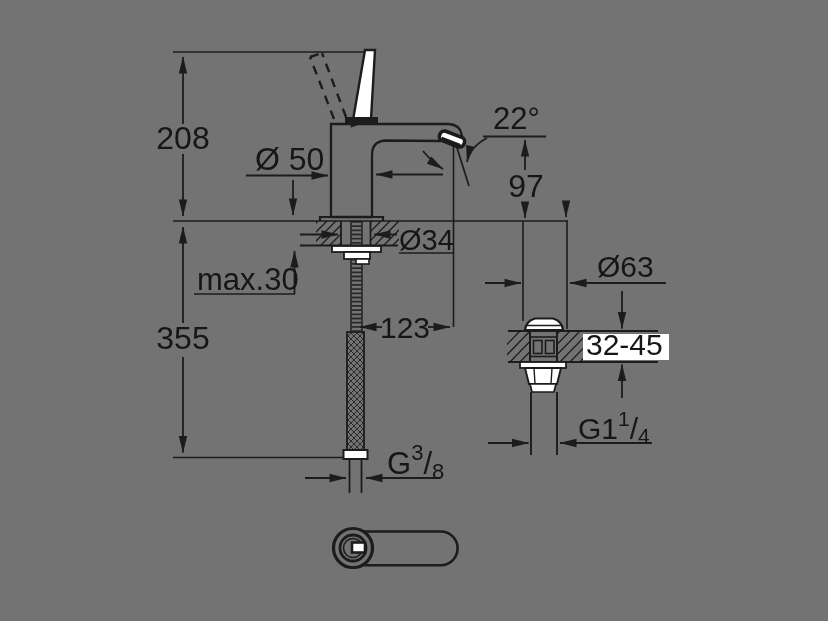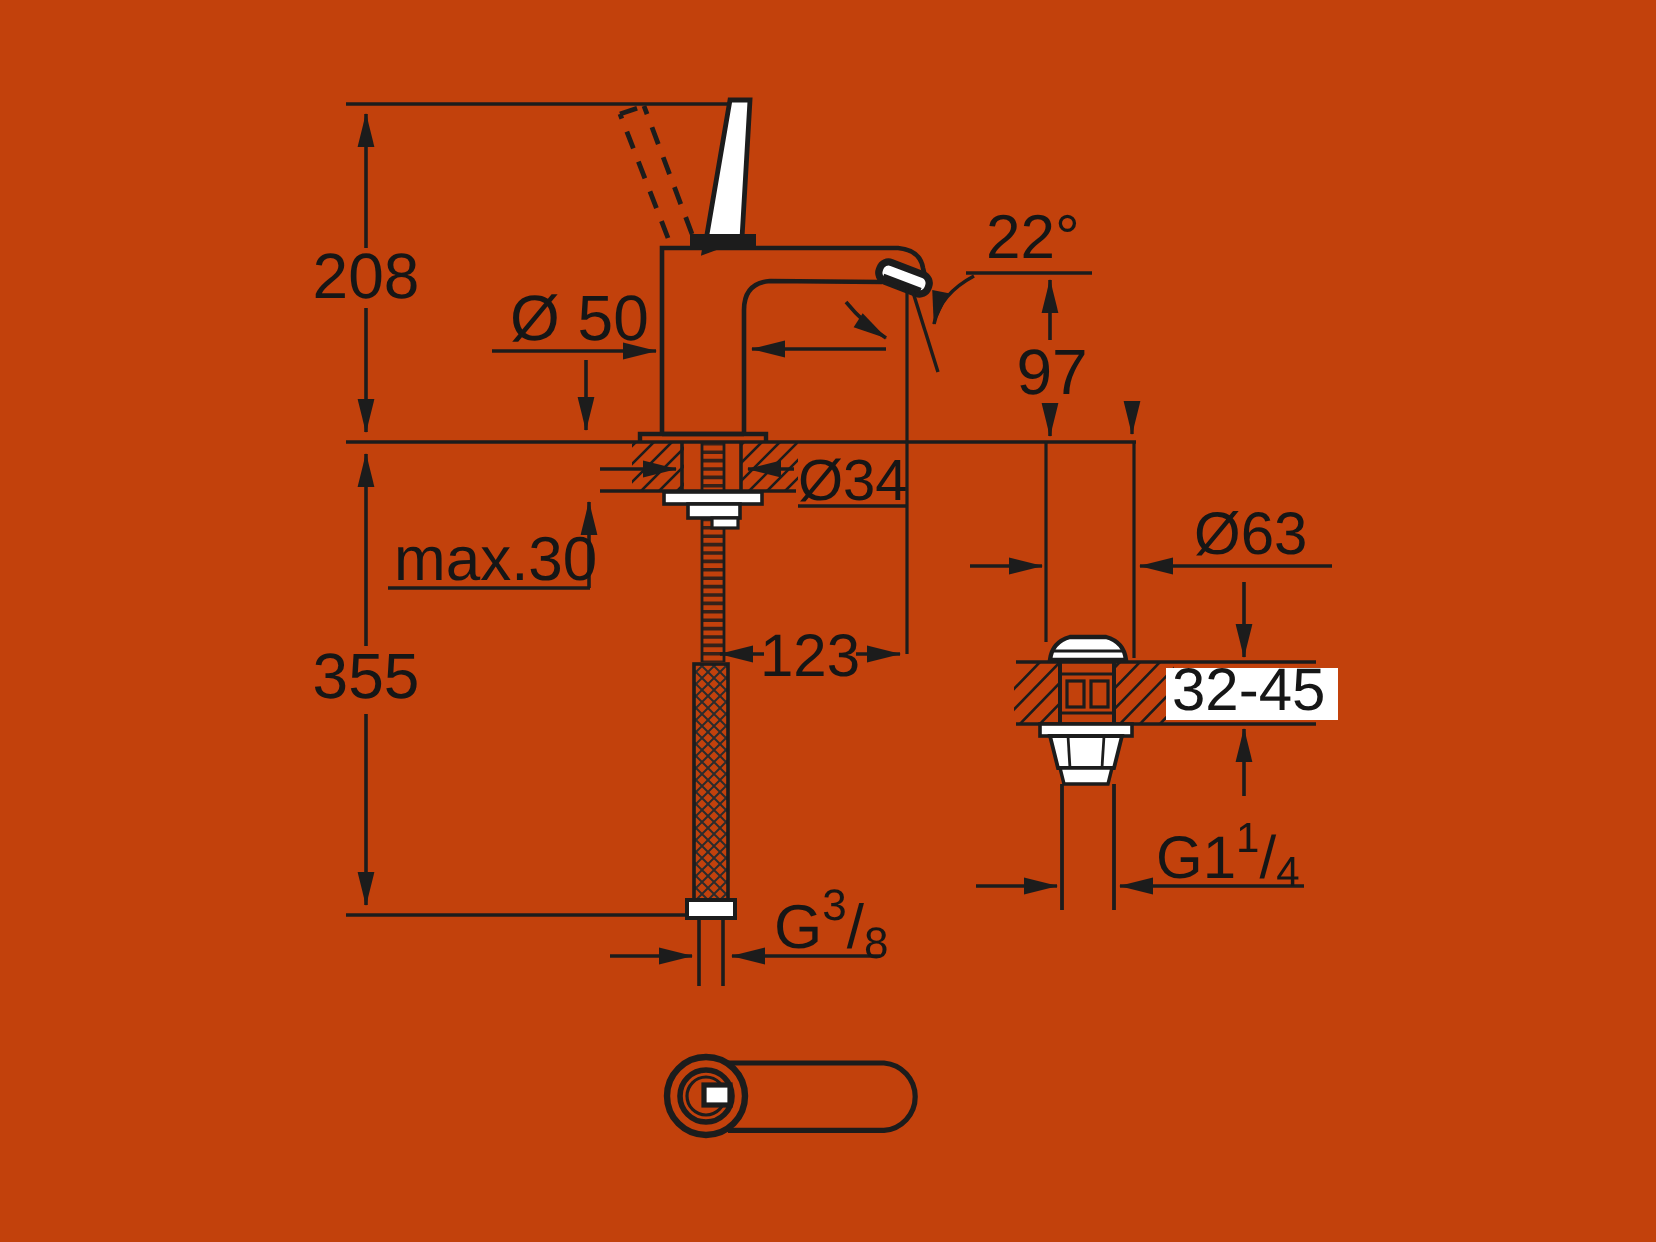--- a/index.html
+++ b/index.html
@@ -1,16 +1,16 @@
 <!DOCTYPE html>
 <html><head>
 <meta charset="utf-8">
 <style>
   html,body{margin:0;padding:0;background:#ffffff;}
-  .stage{position:relative;width:828px;height:621px;background:#c2410c;overflow:hidden;
+  .stage{position:relative;width:828px;height:621px;background:#737373;overflow:hidden;
          font-family:"Liberation Sans", sans-serif;}
   svg{display:block}
   .lbl{font-family:"Liberation Sans", sans-serif; fill:#161616;}
 </style>
 </head>
 <body>
 
 <div class="stage">
 <svg width="828" height="621" viewBox="0 0 828 621">
   <defs>

